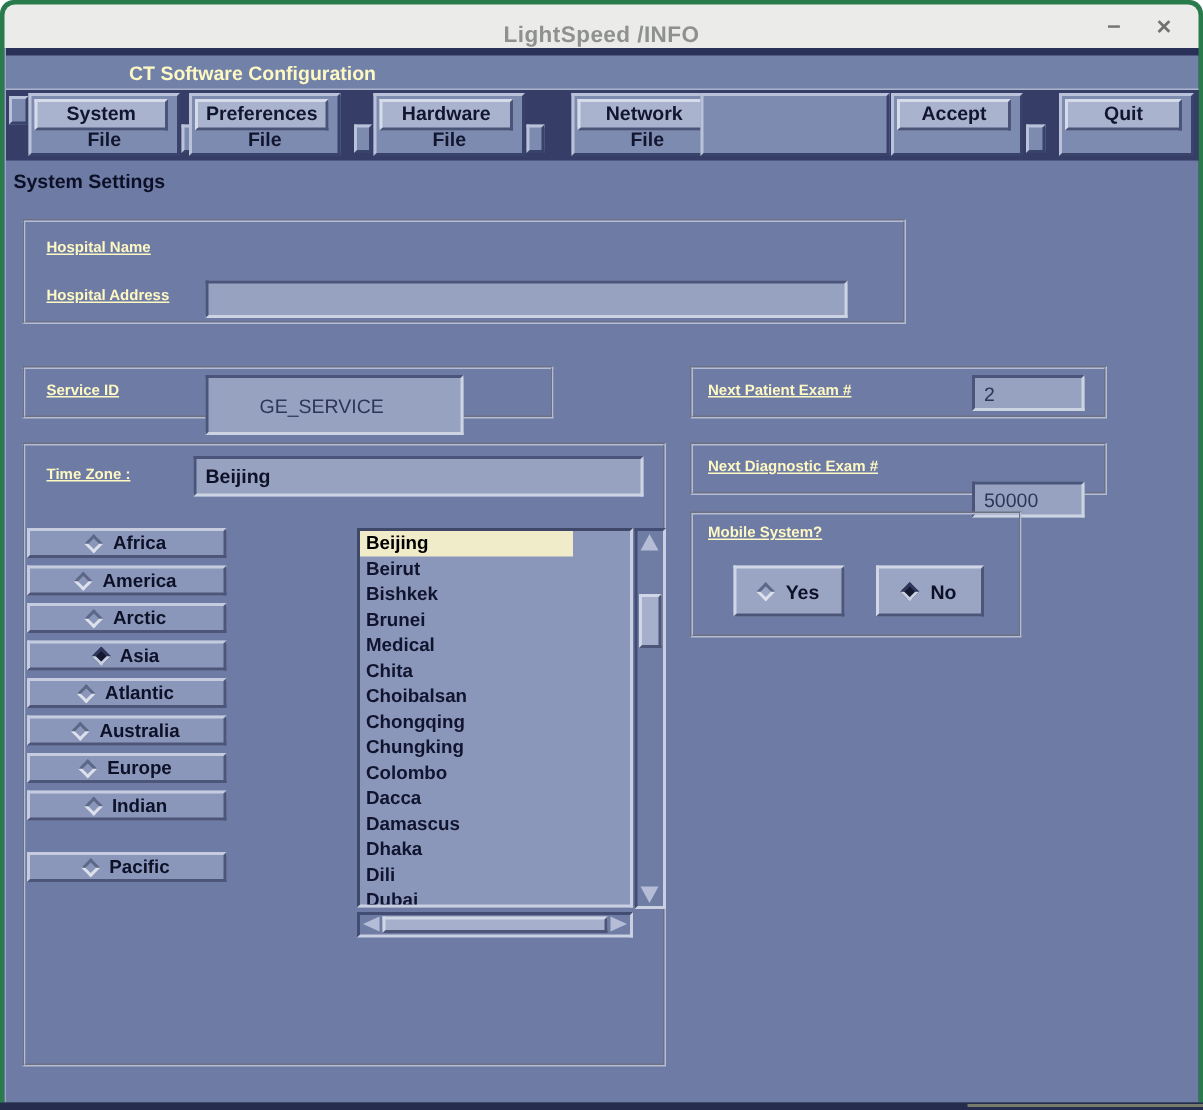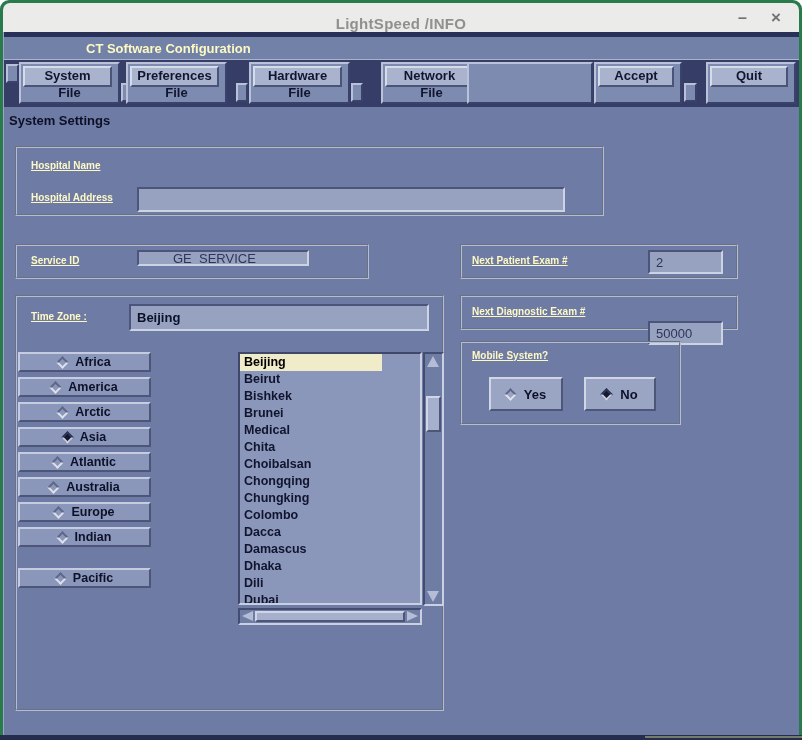--- a/index.html
+++ b/index.html
@@ -150,21 +150,21 @@
       <div class="heading">System Settings</div>
 
       <div class="groupbox" style="left:11px; top:39px; width:589px; height:70px;">
         <span class="lbl" style="left:14px; top:12px;">Hospital Name</span>
         <span class="lbl" style="left:14px; top:44px;">Hospital Address</span>
         <input class="field" style="left: 120px; top: 39px; width: 428px; height: 25px;" value="">
       </div>
 
       <div class="groupbox" style="left:11px; top:137px; width:354px; height:35px;">
         <span class="lbl" style="left:14px; top:9px;">Service ID</span>
-        <input class="field" style="left: 120px; top: 4px; width: 172px; height: 16px; padding-left: 34px;" value="GE_SERVICE">
+        <input class="field" style="left: 120px; top: 4px; width: 172px; height: 40px; padding-left: 34px;" value="GE_SERVICE">
       </div>
 
       <div class="groupbox" style="left:456px; top:137px; width:278px; height:35px;">
         <span class="lbl" style="left:10px; top:9px;">Next Patient Exam #</span>
         <input class="field" style="left: 186px; top: 4px; width: 75px; height: 24px;" value="2">
       </div>
 
       <div class="groupbox" style="left:456px; top:188px; width:278px; height:35px;">
         <span class="lbl" style="left:10px; top:9px;">Next Diagnostic Exam #</span>
         <input class="field" style="left: 186px; top: 4px; width: 75px; height: 24px; margin-top: 20px;" value="50000">

